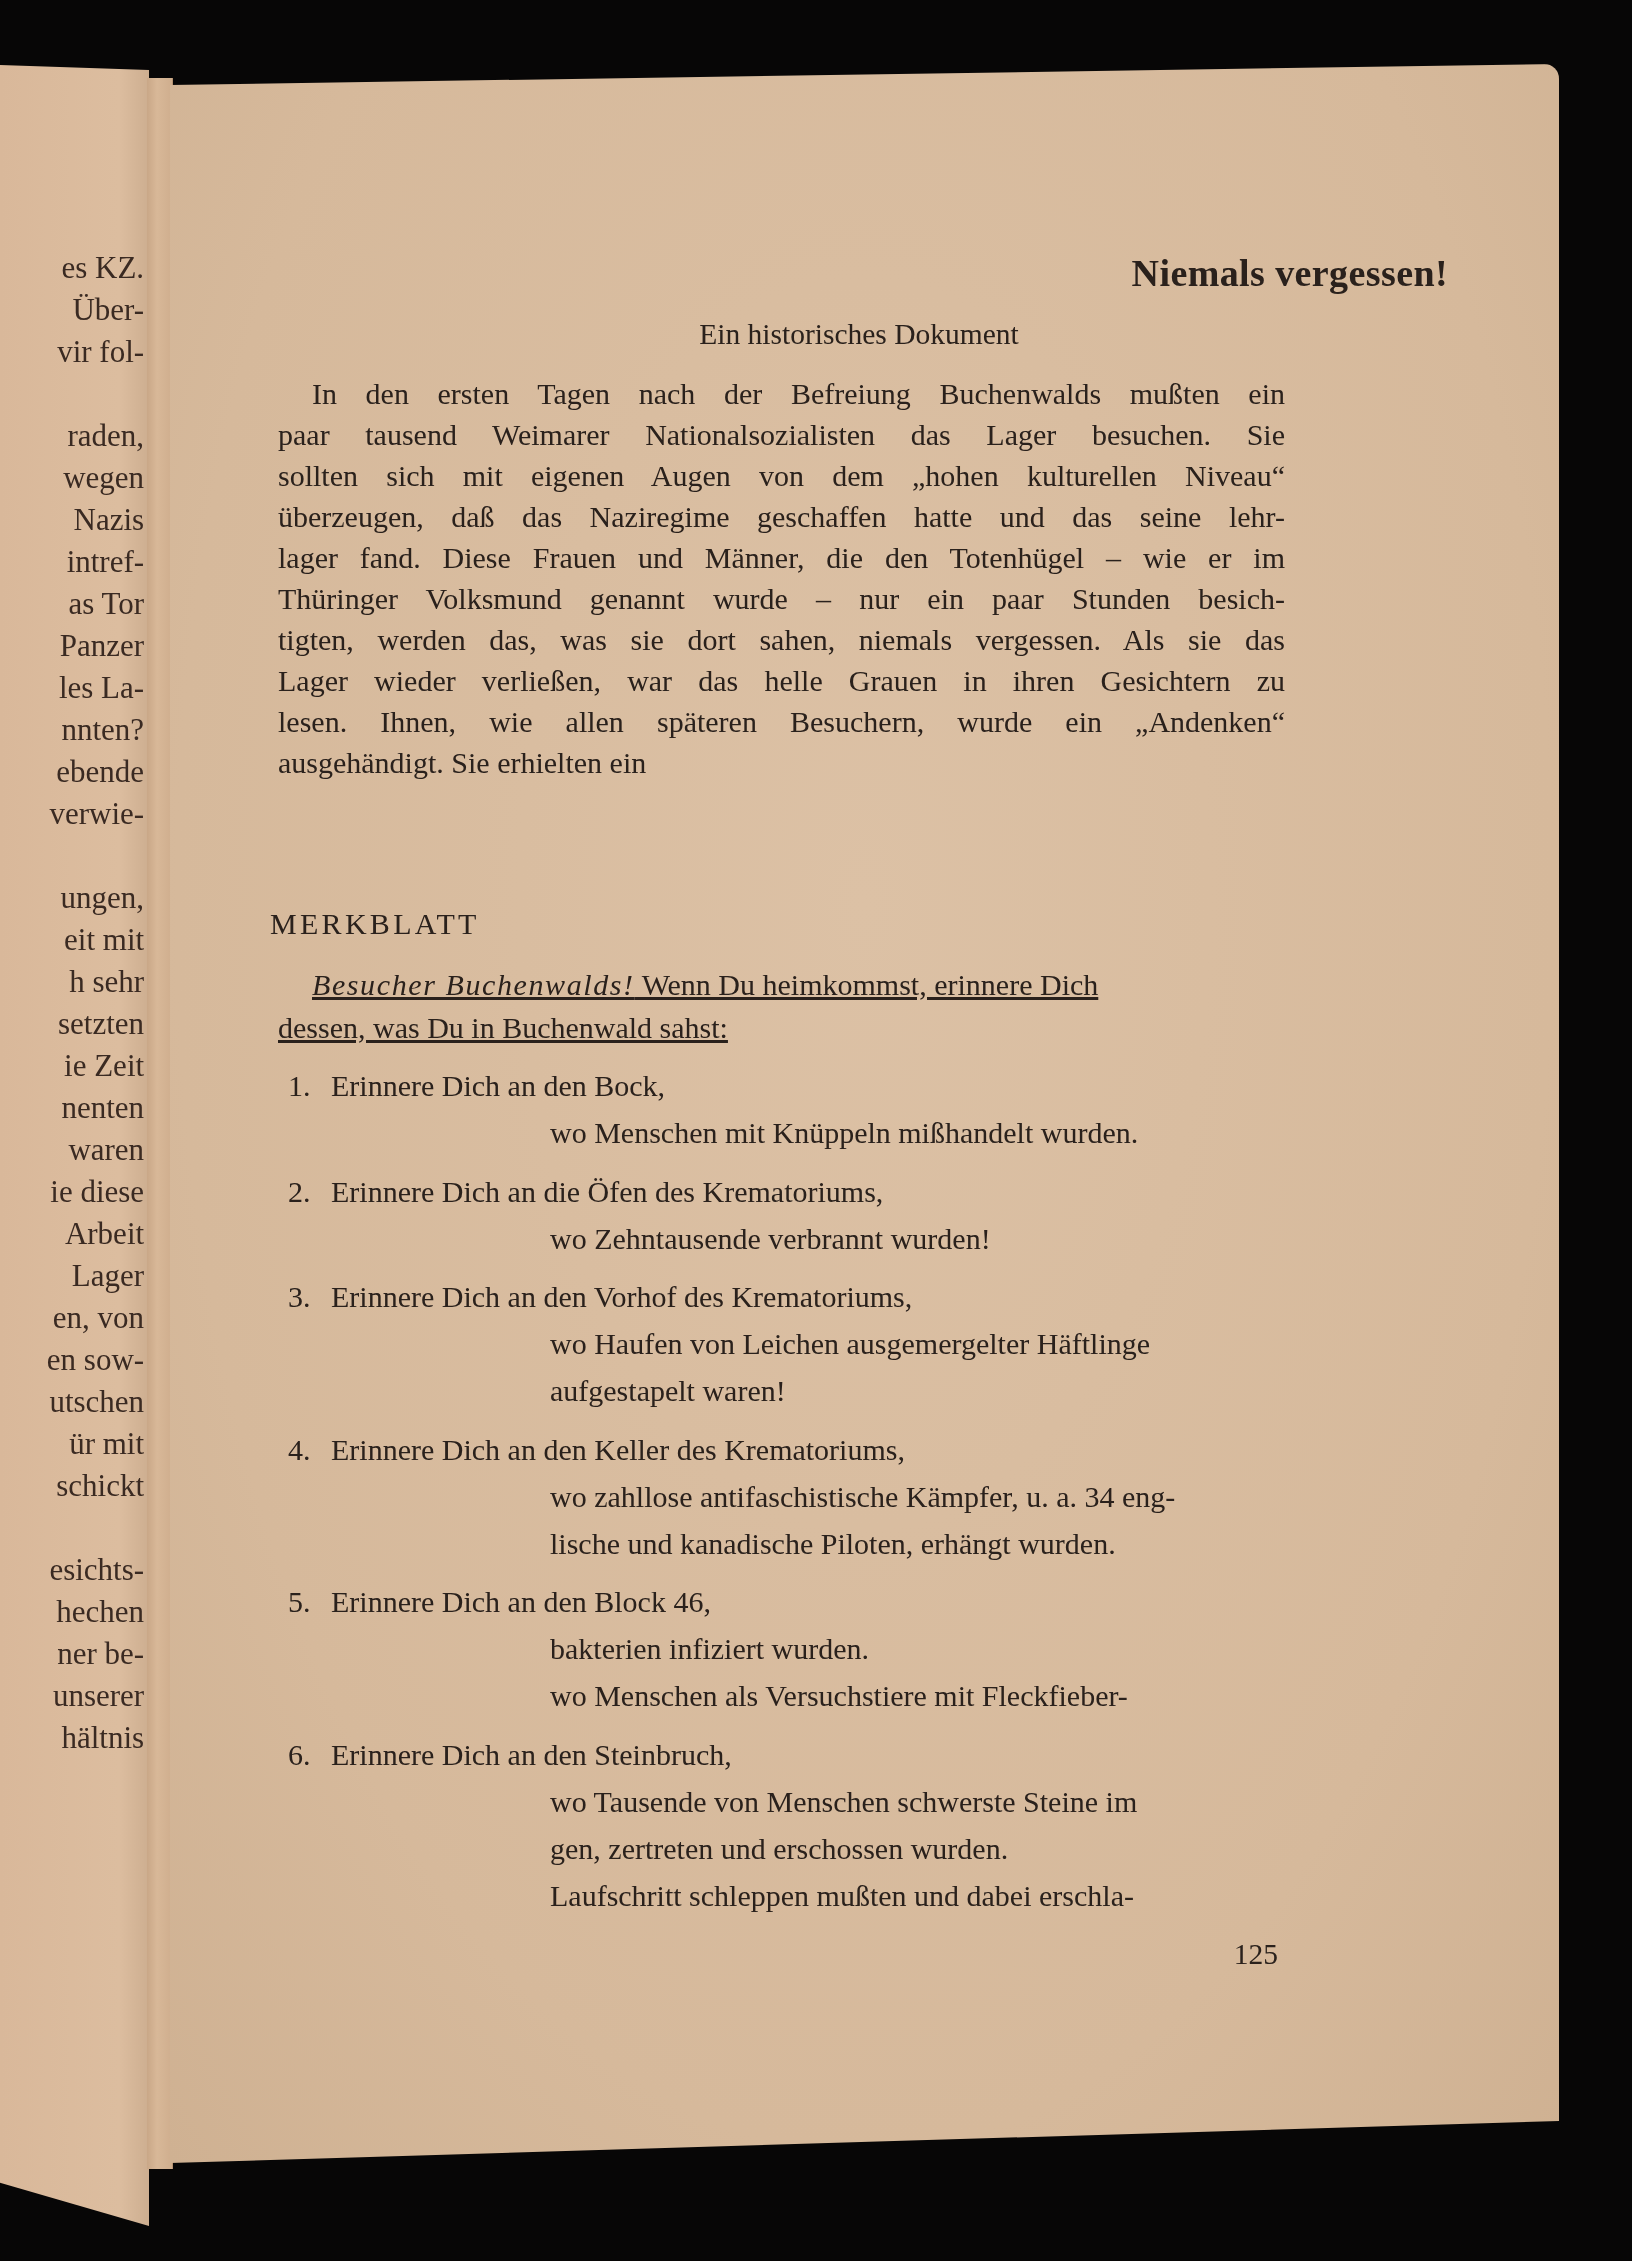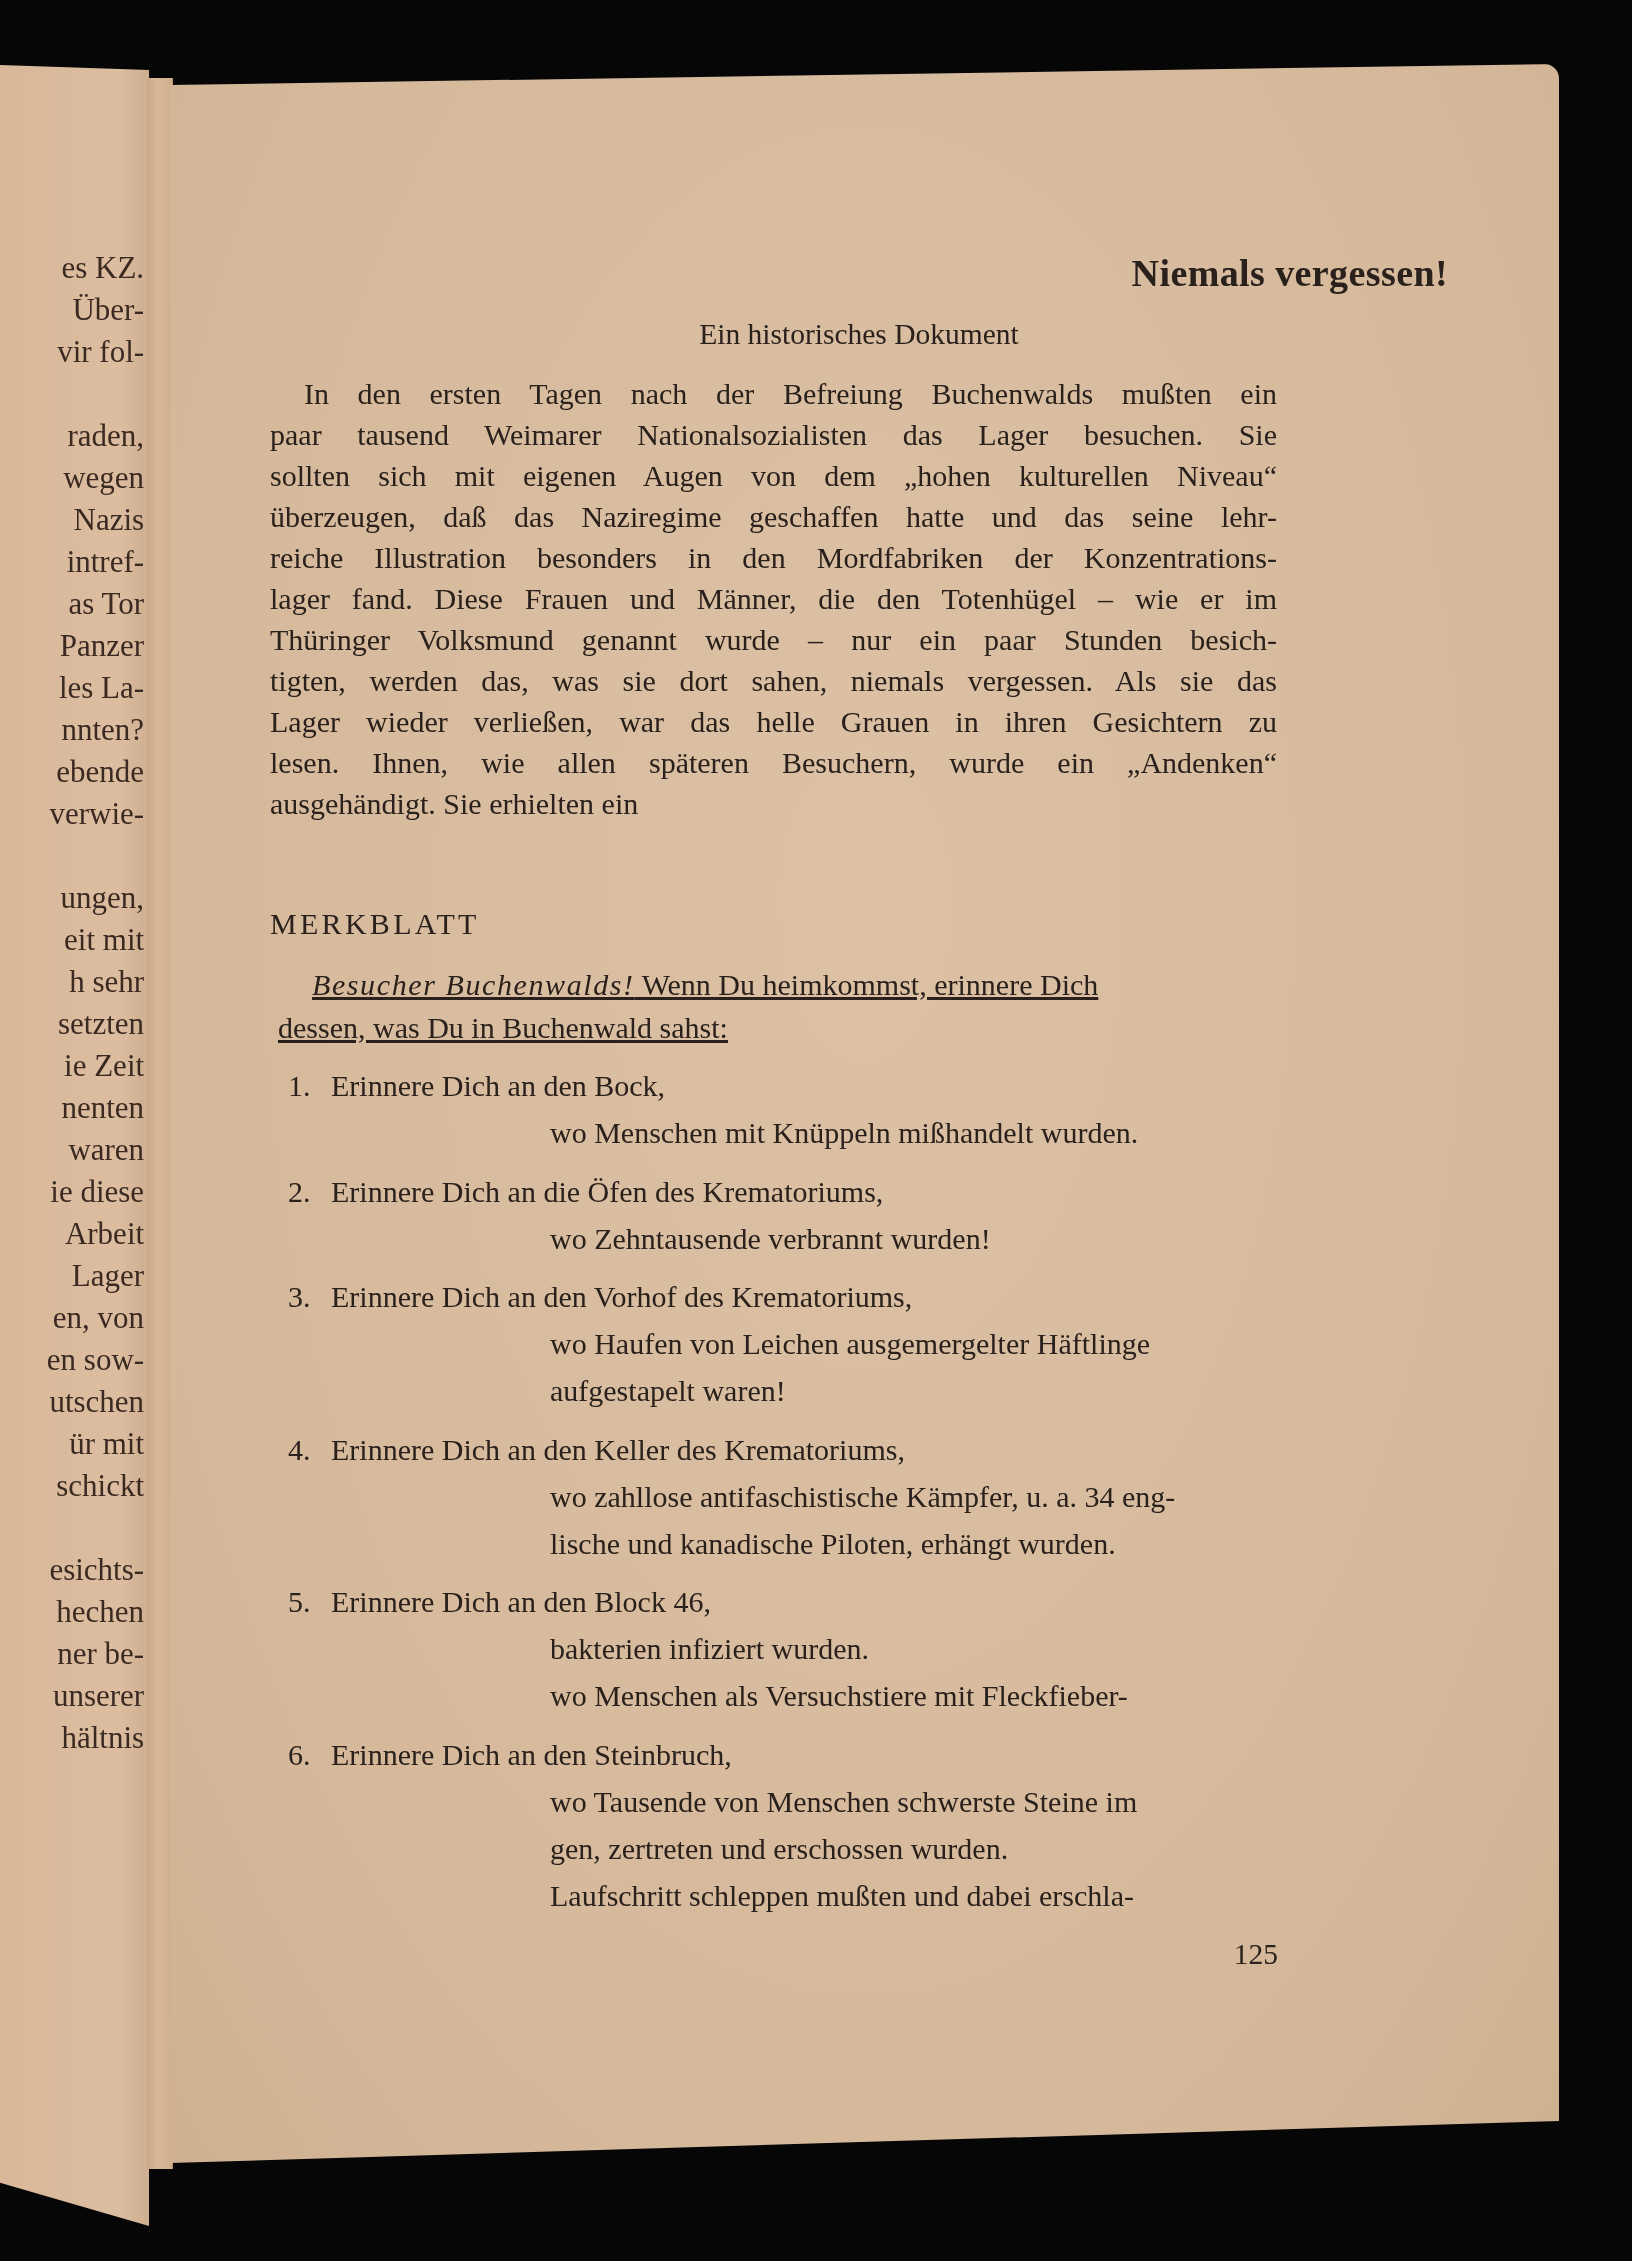--- a/index.html
+++ b/index.html
@@ -41,21 +41,21 @@
   }
   .title {
     position: absolute; left: 0; width: 1178px; top: 187px;
     text-align: right; font-size: 38px; font-weight: bold; letter-spacing: 0.4px;
   }
   .subtitle {
     position: absolute; left: 0; width: 1178px; top: 254px;
     text-align: center; font-size: 29.5px; font-weight: normal;
   }
   .intro {
-    position: absolute; left: 0; top: 309px; width: 1007px;
+    position: absolute; left: 8px; top: 309px; width: 1007px;
     font-size: 30px; line-height: 41px; text-align: justify;
   }
   .intro .line { display: block; text-align: justify; text-align-last: justify; white-space: nowrap; }
   .intro .line.first { text-indent: 34px; }
   .intro .line.last { text-align-last: left; }
   .merkblatt {
     position: absolute; left: 0; width: 1178px; top: 843px;
     text-align: left; font-size: 30px; letter-spacing: 3.3px;
   }
   .address {
@@ -123,21 +123,20 @@
 <div class="right-page">
   <div class="text-block">
     <div class="title">Niemals vergessen!</div>
     <div class="subtitle">Ein historisches Dokument</div>
 
     <div class="intro" id="intro">
         <span class="line first">In den ersten Tagen nach der Befreiung Buchenwalds mußten ein</span>
         <span class="line">paar tausend Weimarer Nationalsozialisten das Lager besuchen. Sie</span>
         <span class="line">sollten sich mit eigenen Augen von dem „hohen kulturellen Niveau“</span>
         <span class="line">überzeugen, daß das Naziregime geschaffen hatte und das seine lehr-</span>
-        <span class="line">reiche Illustration besonders in den Mordfabriken der Konzentrations-</span>
         <span class="line">lager fand. Diese Frauen und Männer, die den Totenhügel – wie er im</span>
         <span class="line">Thüringer Volksmund genannt wurde – nur ein paar Stunden besich-</span>
         <span class="line">tigten, werden das, was sie dort sahen, niemals vergessen. Als sie das</span>
         <span class="line">Lager wieder verließen, war das helle Grauen in ihren Gesichtern zu</span>
         <span class="line">lesen. Ihnen, wie allen späteren Besuchern, wurde ein „Andenken“</span>
         <span class="line last">ausgehändigt. Sie erhielten ein</span>
       </div>
 
     <div class="merkblatt">MERKBLATT</div>
 

